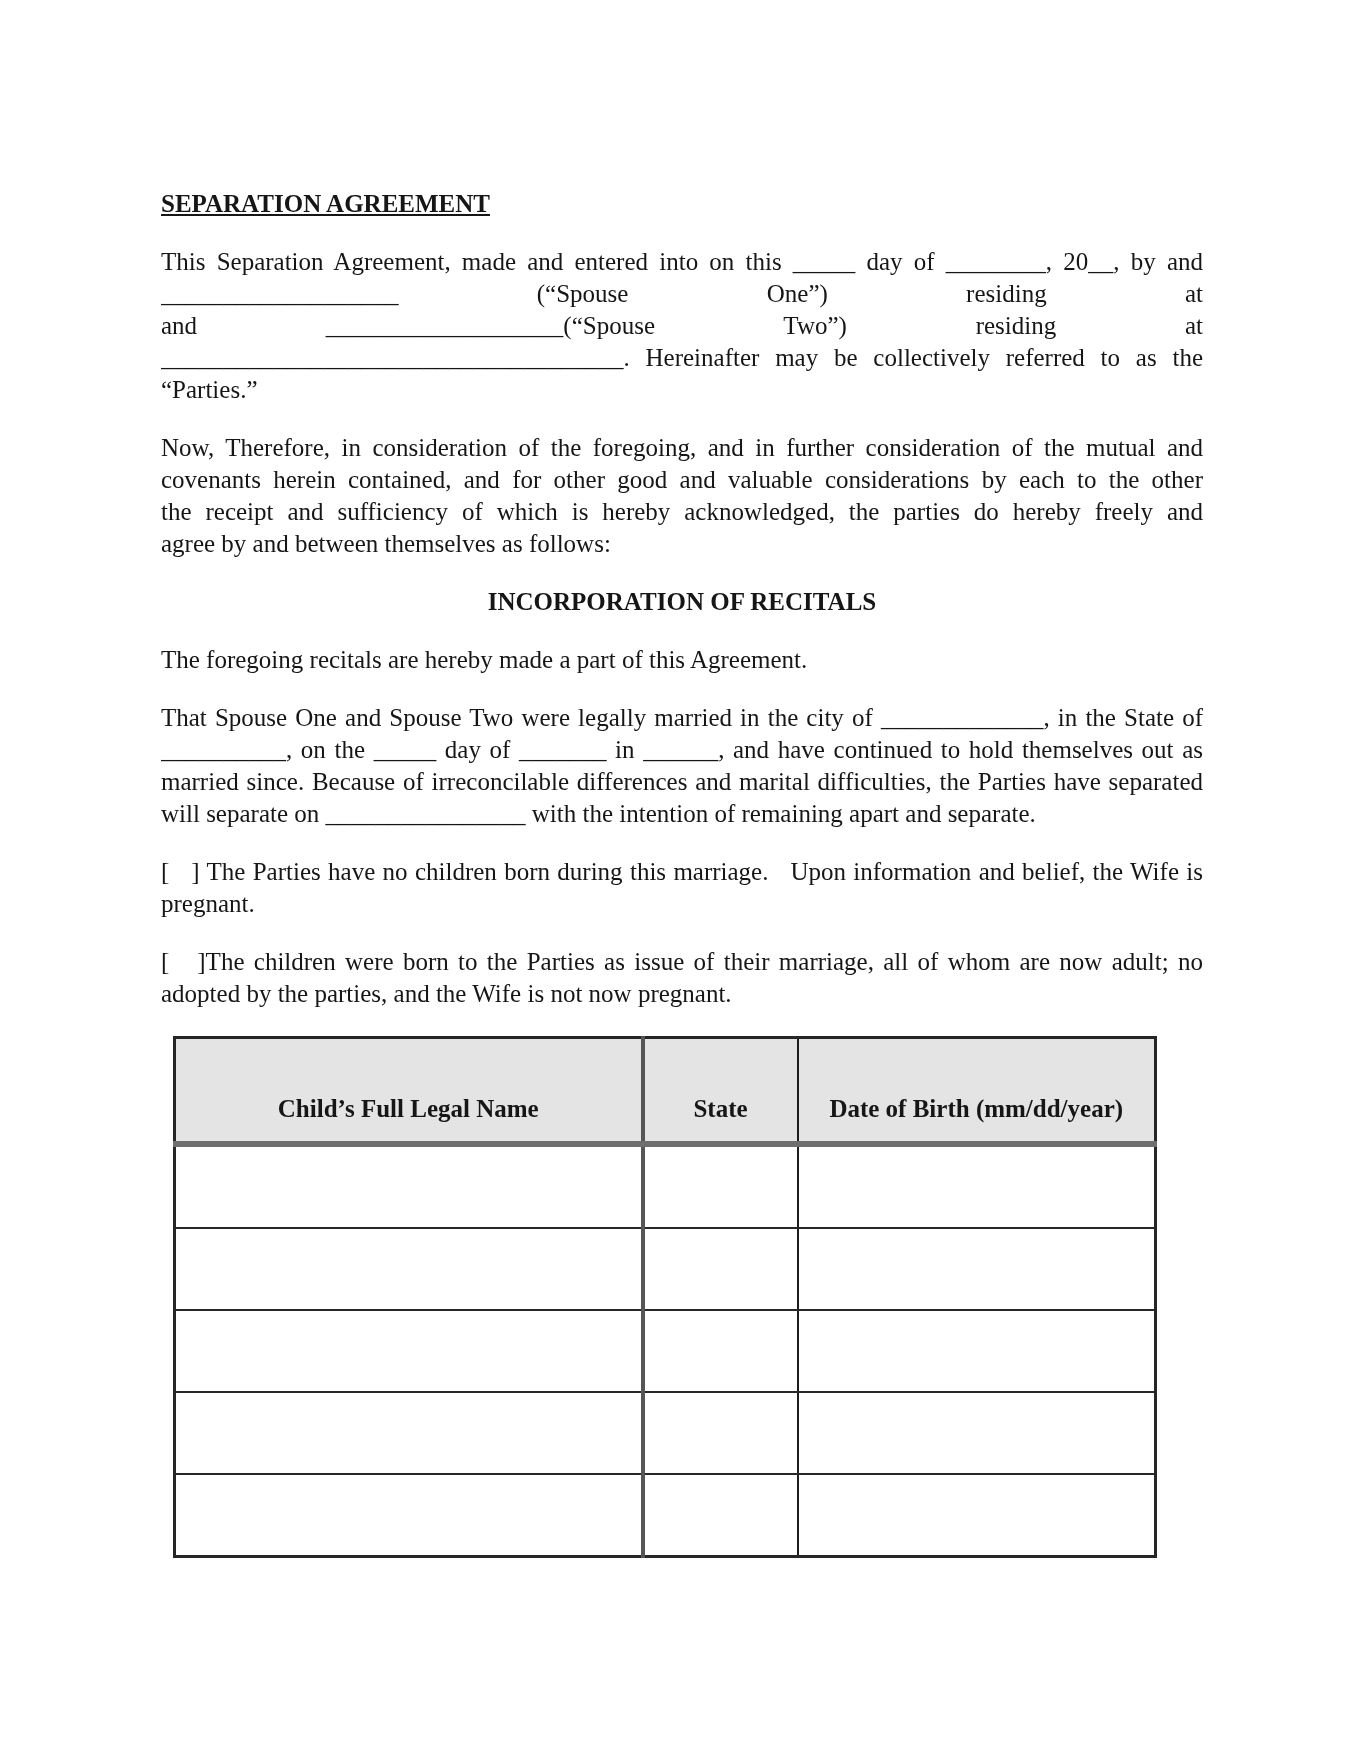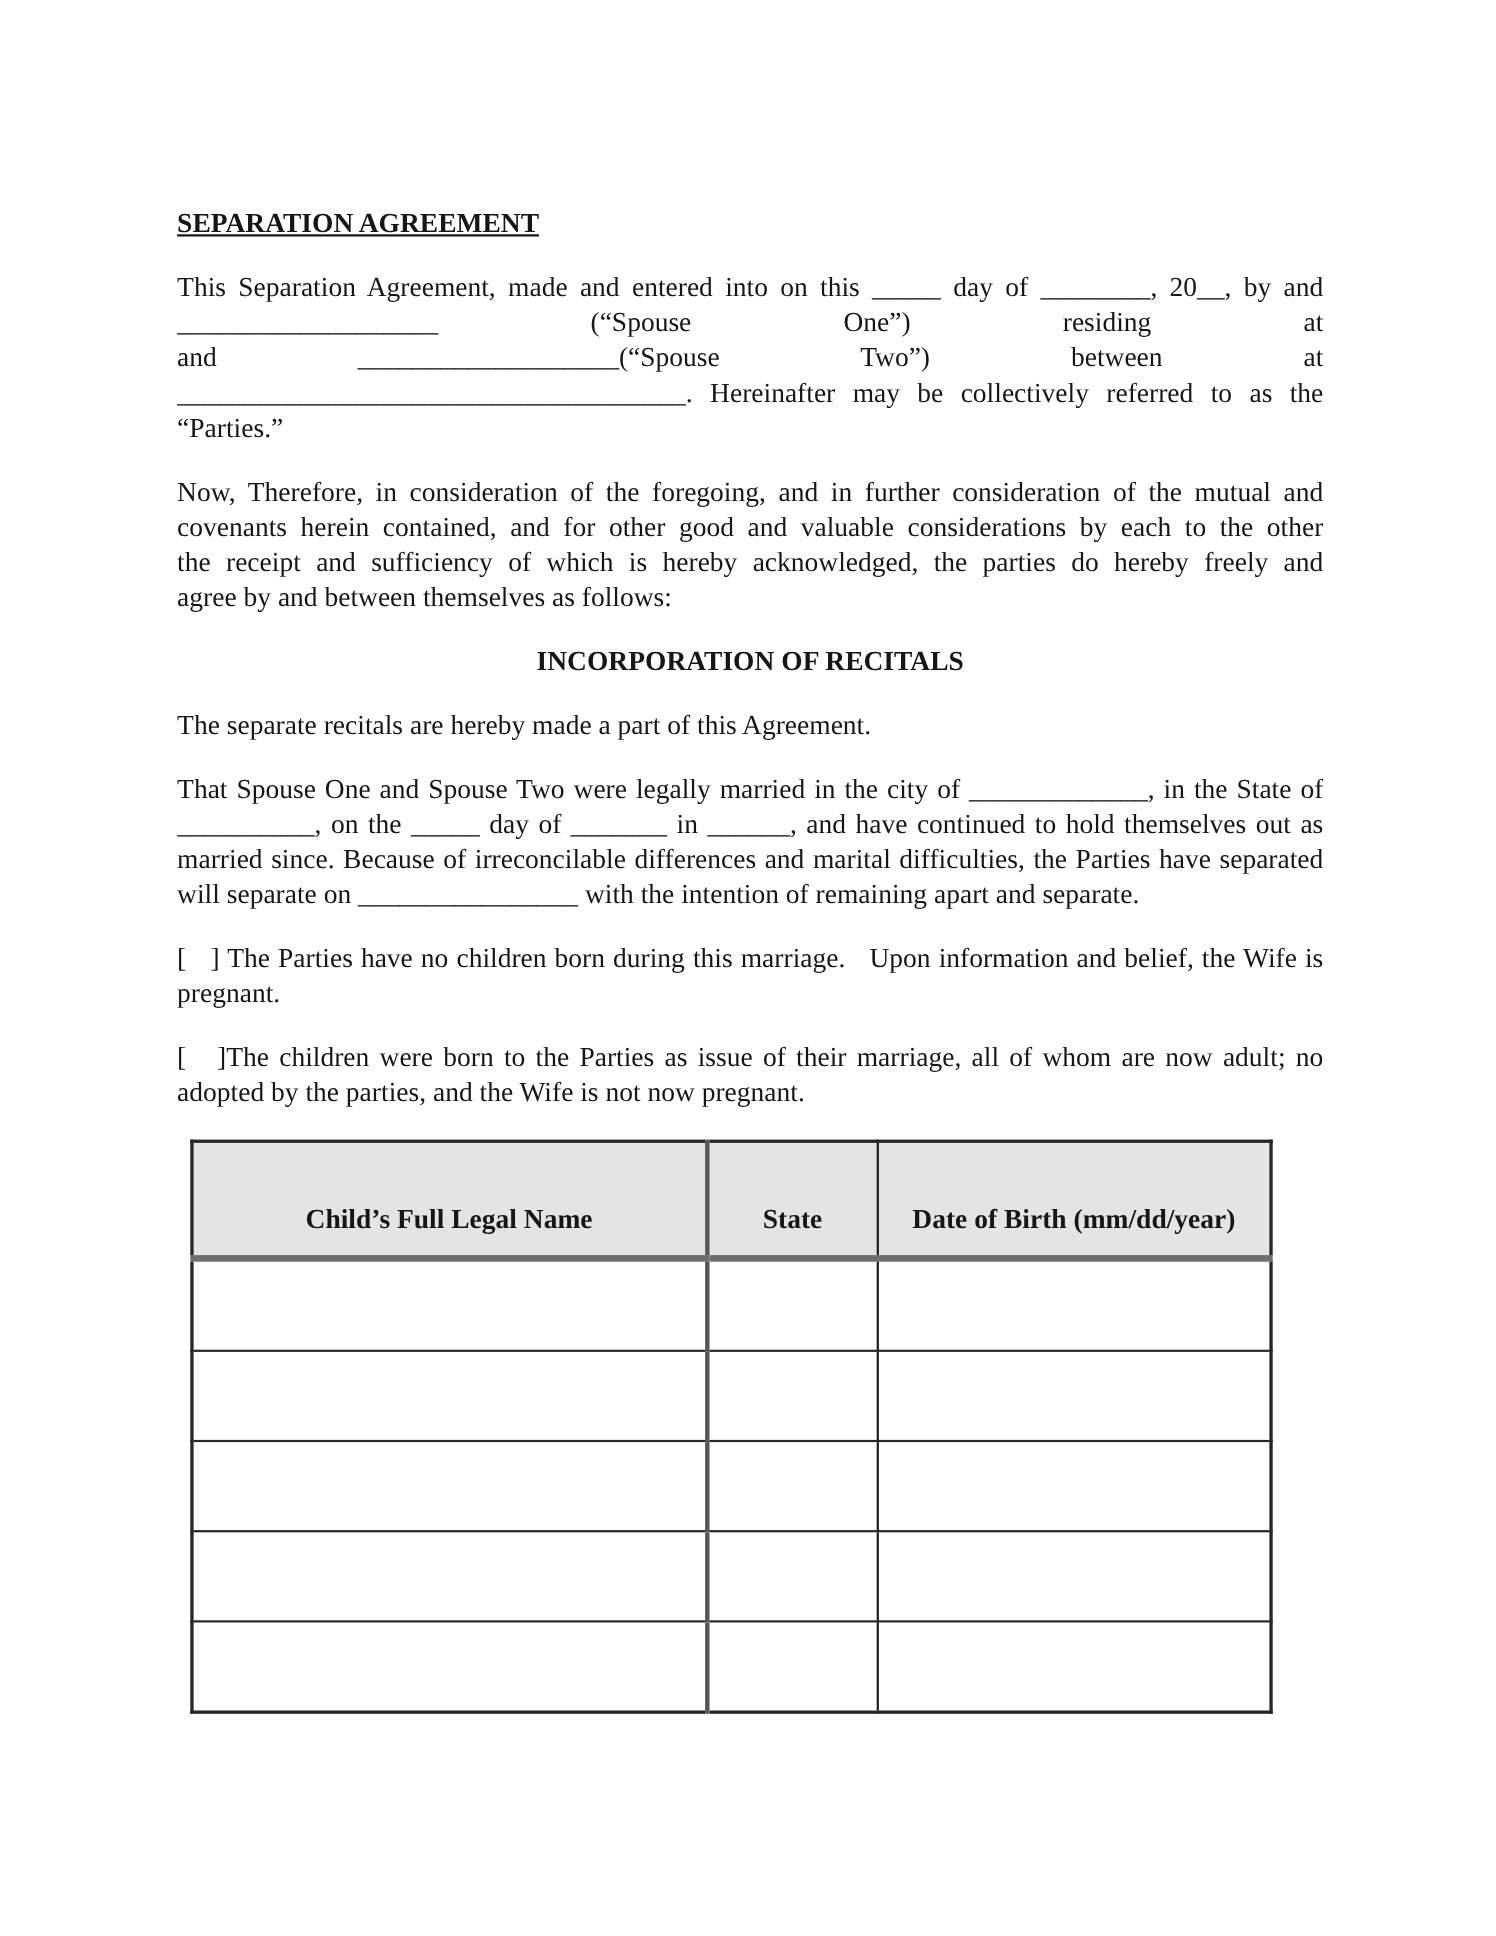--- a/index.html
+++ b/index.html
@@ -70,36 +70,36 @@
 </head>
 <body>
 
 <div class="page">
 
   <h1 class="doc-title">SEPARATION AGREEMENT</h1>
 
   <div class="para">
       <div class="ln">This Separation Agreement, made and entered into on this _____ day of ________, 20__, by and between</div>
       <div class="ln">___________________ (“Spouse One”) residing at ______________________________________________,</div>
-      <div class="ln">and ___________________(“Spouse Two”) between at</div>
+      <div class="ln">and ___________________(“Spouse Two”) residing at</div>
       <div class="ln">_____________________________________. Hereinafter may be collectively referred to as the</div>
       <div class="ln last">“Parties.”</div>
     </div>
 
   <div class="para">
       <div class="ln">Now, Therefore, in consideration of the foregoing, and in further consideration of the mutual and several</div>
       <div class="ln">covenants herein contained, and for other good and valuable considerations by each to the other delivered,</div>
       <div class="ln">the receipt and sufficiency of which is hereby acknowledged, the parties do hereby freely and voluntarily</div>
       <div class="ln last">agree by and between themselves as follows:</div>
     </div>
 
   <h2 class="section-heading">INCORPORATION OF RECITALS</h2>
 
   <div class="para">
-      <div class="ln last">The separate recitals are hereby made a part of this Agreement.</div>
+      <div class="ln last">The foregoing recitals are hereby made a part of this Agreement.</div>
     </div>
 
   <div class="para">
       <div class="ln">That Spouse One and Spouse Two were legally married in the city of _____________, in the State of</div>
       <div class="ln">__________, on the _____ day of _______ in ______, and have continued to hold themselves out as</div>
       <div class="ln">married since. Because of irreconcilable differences and marital difficulties, the Parties have separated or</div>
       <div class="ln last">will separate on ________________ with the intention of remaining apart and separate.</div>
     </div>
 
   <div class="para">

